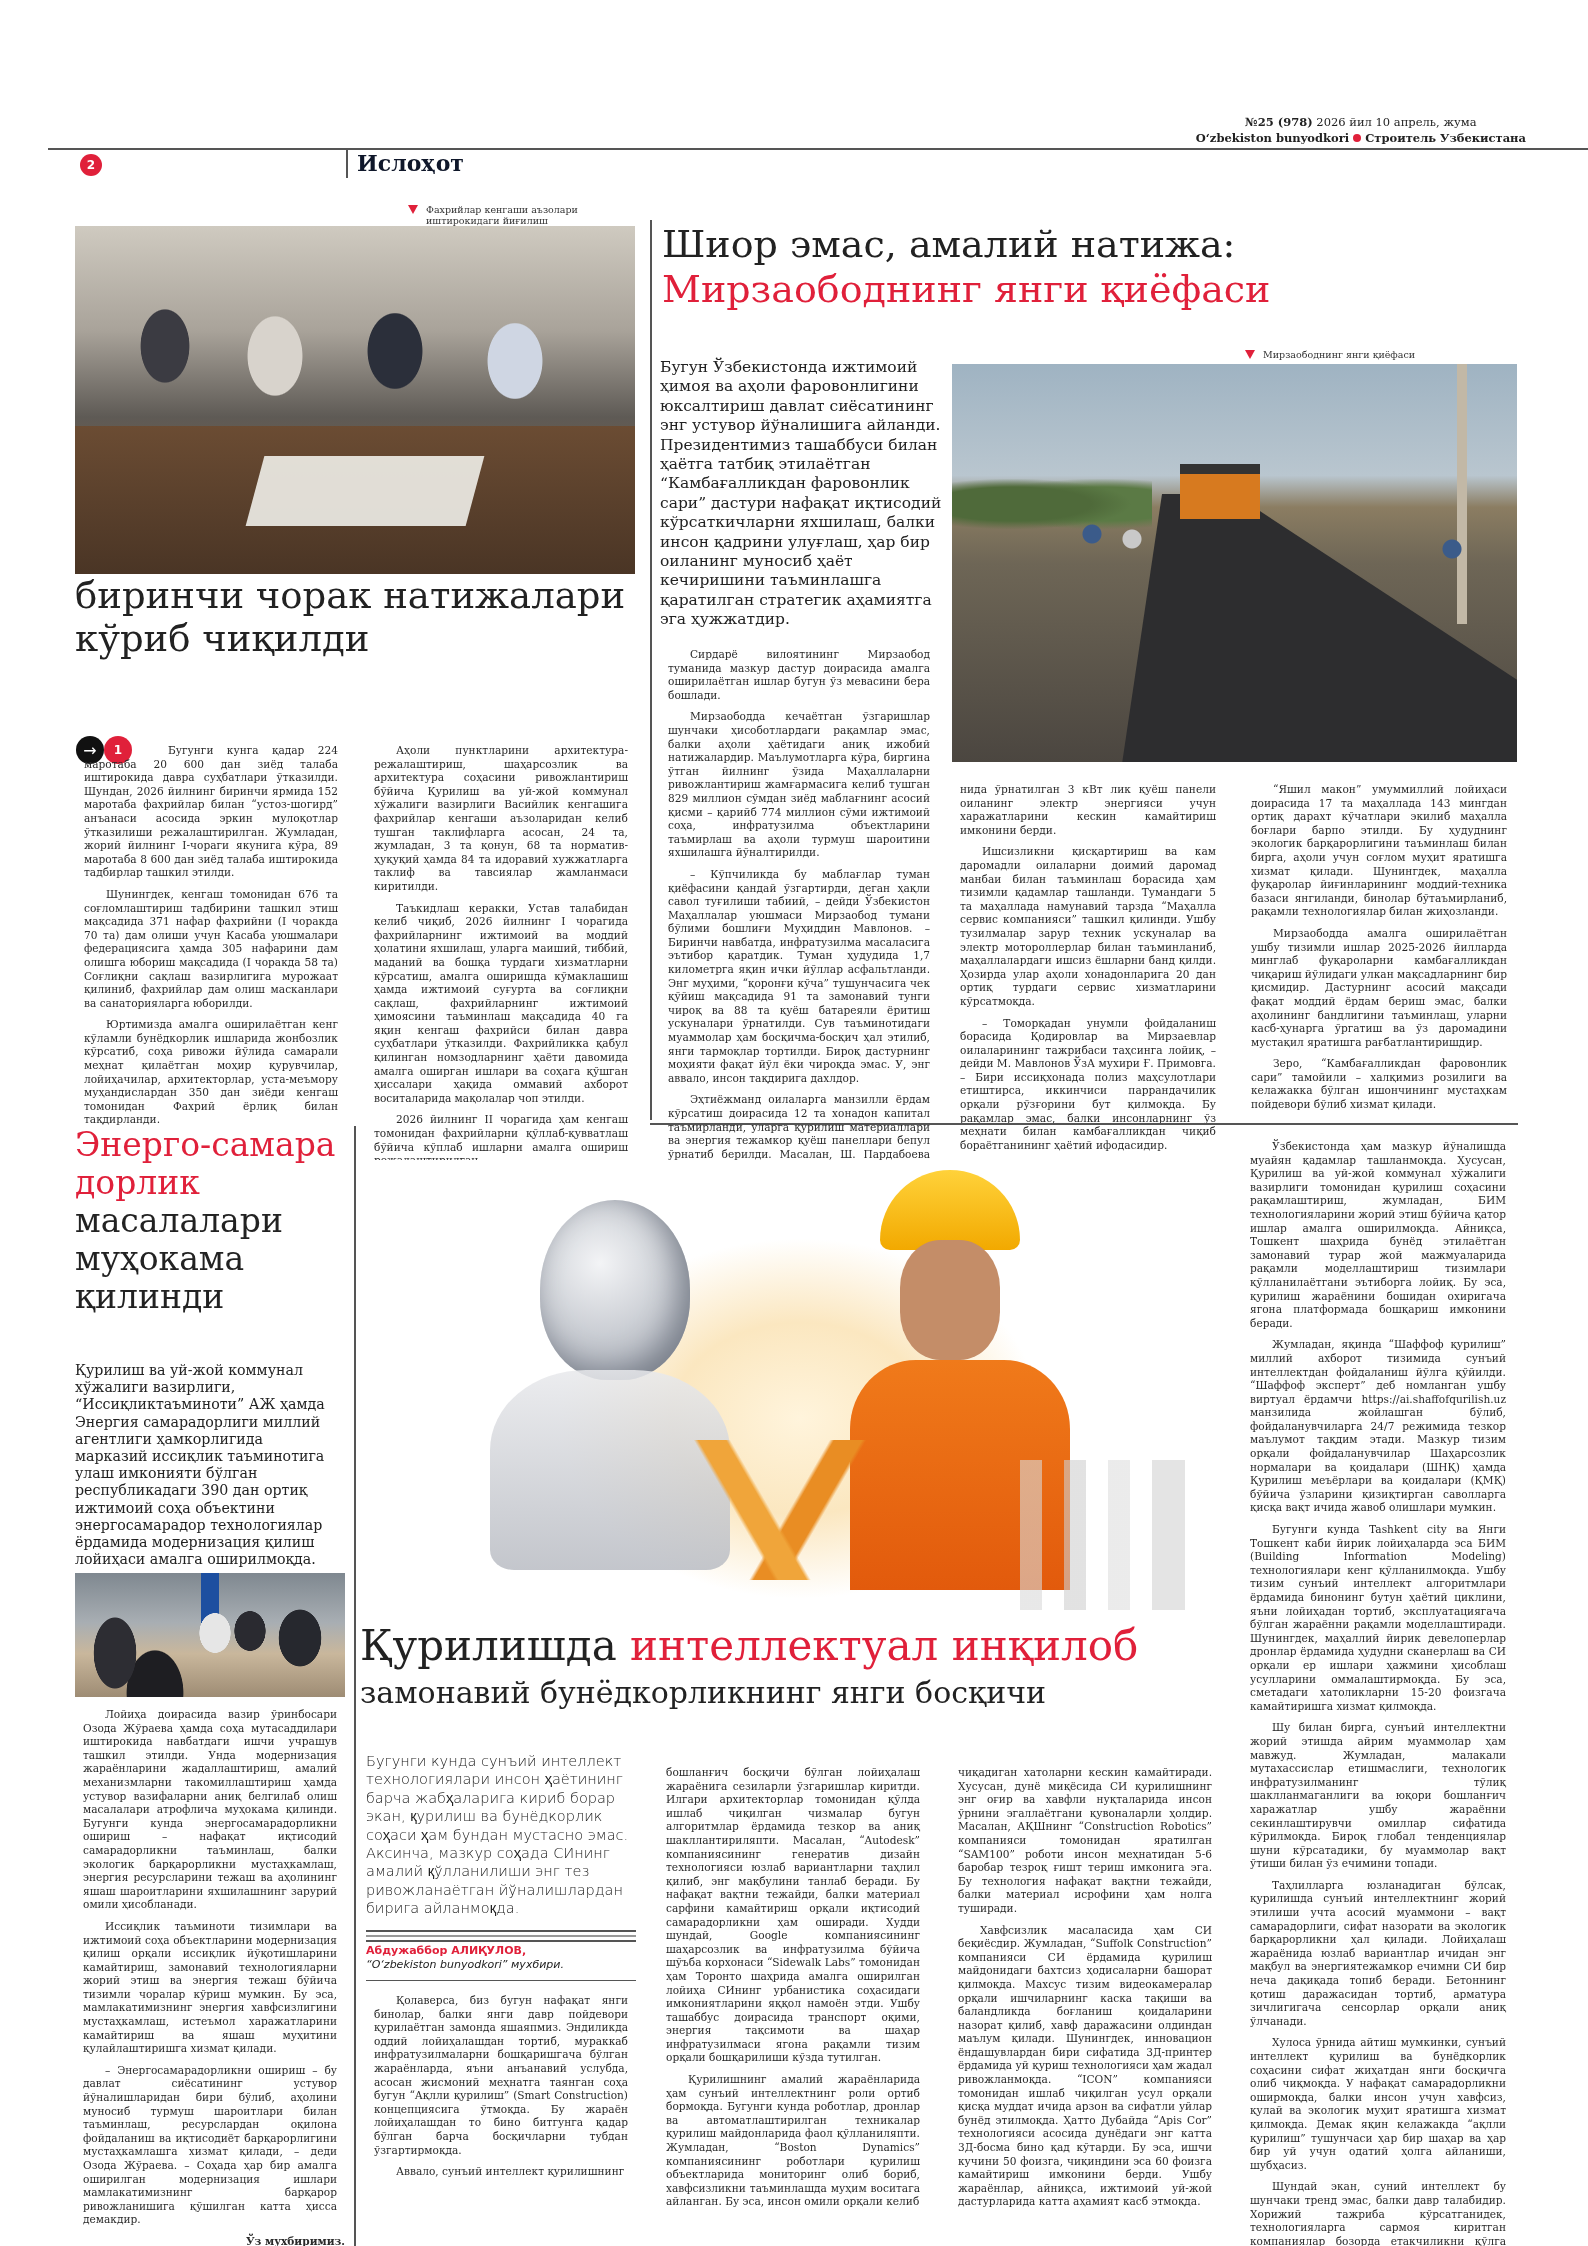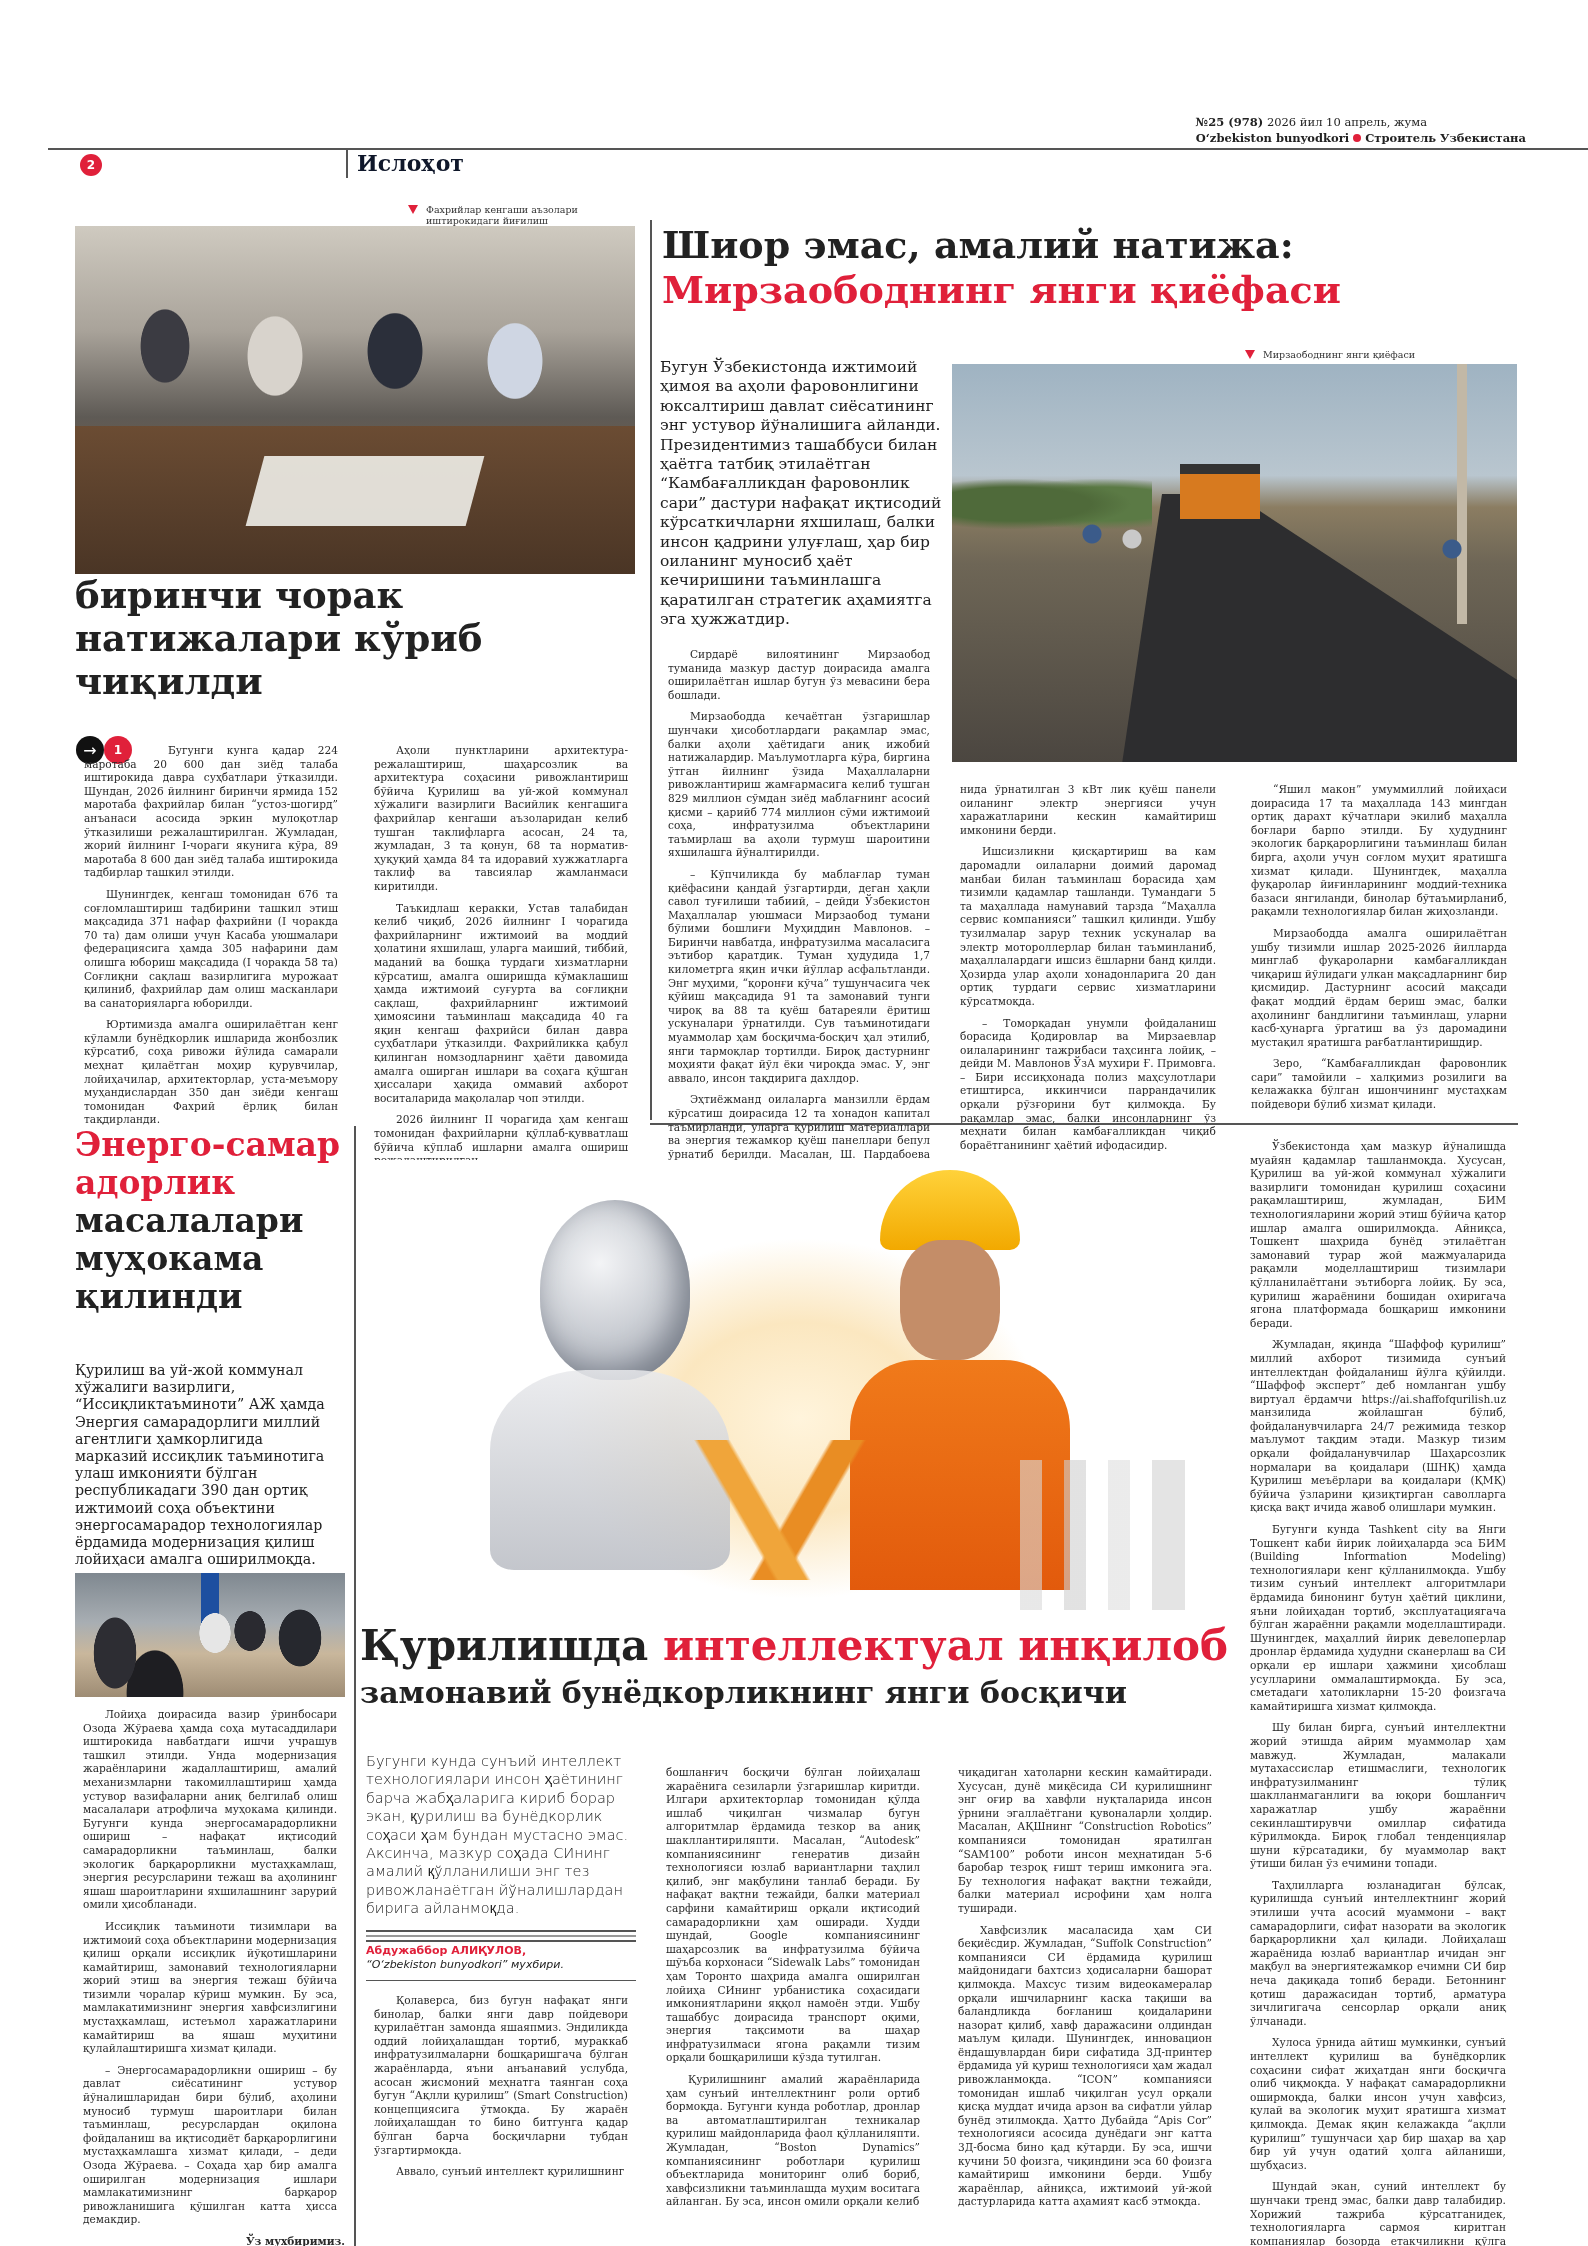--- a/index.html
+++ b/index.html
@@ -3,30 +3,30 @@
 <meta charset="utf-8">
 <style>
   *{box-sizing:border-box;margin:0;padding:0}
   html,body{width:1588px;height:2246px;background:#fff;overflow:hidden}
   body{position:relative;font-family:"DejaVu Serif",serif;color:#222}
   .abs{position:absolute}
   .red{color:#e0203a}
   .txt{font-family:"DejaVu Serif",serif;font-size:10.6px;line-height:13.6px;text-align:justify;color:#2a2a2a}
   .txt p{text-indent:22px;margin:8px}
   .lead{font-family:"DejaVu Sans",sans-serif;font-size:17px;line-height:20px;color:#222;font-weight:300}
-  .hd{font-family:"DejaVu Serif",serif;font-weight:700}
+  .hd{font-family:"DejaVu Serif",serif;font-weight:400}
   .rule{position:absolute;background:#555}
   .cap{font-family:"DejaVu Serif",serif;font-size:9.5px;line-height:11px;color:#333;display:flex;gap:8px}
   .tri{width:0;height:0;border-left:5px solid transparent;border-right:5px solid transparent;border-top:9px solid #e0203a;margin-top:1px;flex:none}
   .photo{position:absolute;overflow:hidden}
 </style>
 </head>
 <body>
 
-<div class="abs" style="right:62px;top:114px;text-align:left;font-family:'DejaVu Serif',serif;font-size:11.5px;line-height:16px;color:#222">
+<div class="abs" style="right:62px;top:114px;text-align:center;font-family:'DejaVu Serif',serif;font-size:11.5px;line-height:16px;color:#222">
   <div><b>№25 (978)</b> <span>2026 йил 10 апрель, жума</span></div>
   <div style="font-weight:bold">
     <span>O‘zbekiston bunyodkori</span>
     <span style="display:inline-block;width:8px;height:8px;border-radius:50%;background:#e0203a;vertical-align:0"></span>
     <span>Строитель Узбекистана</span>
   </div>
 </div>
 <div class="rule" style="left:48px;right:0;top:148px;height:1.5px"></div>
 <div class="abs" style="left:80px;top:154px;width:22px;height:22px;border-radius:50%;background:#e0203a;color:#fff;font:bold 12px 'DejaVu Sans',sans-serif;display:flex;align-items:center;justify-content:center">
     <span>2</span>

